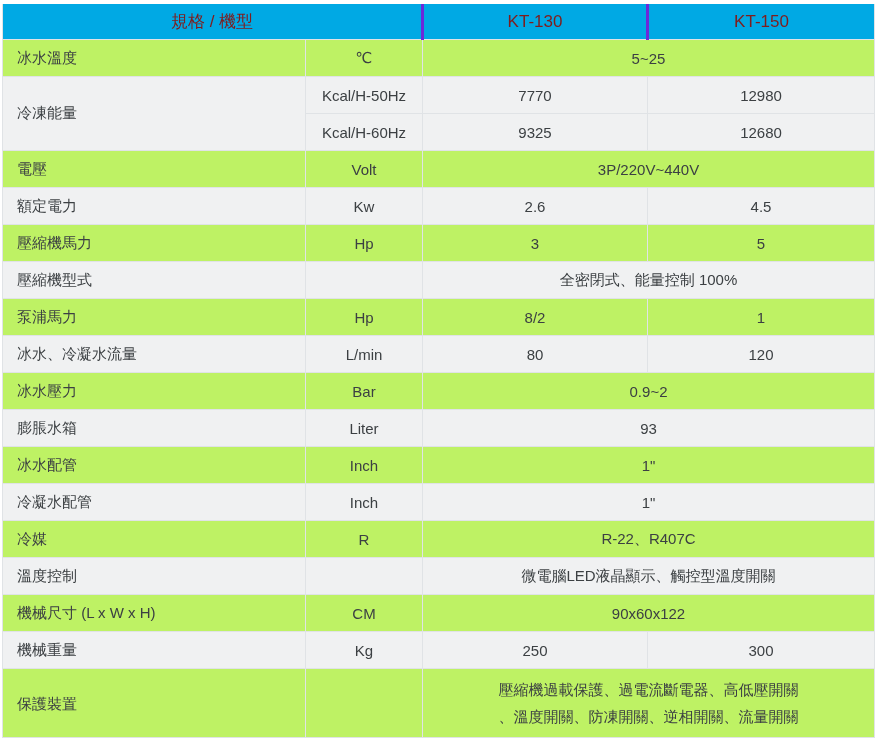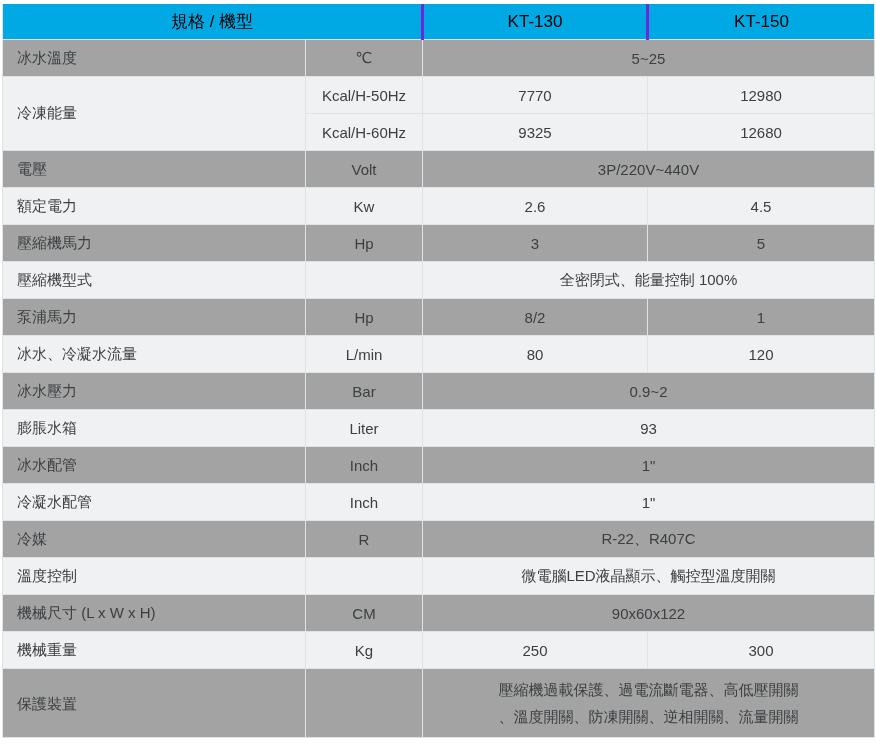--- a/index.html
+++ b/index.html
@@ -25,21 +25,21 @@
     border: 1px solid #e0e3e6;
     border-top: 0;
   }
   col.c-label { width: 303px; }
   col.c-unit  { width: 117px; }
   col.c-v1    { width: 225px; }
   col.c-v2    { width: 227px; }
 
   thead th {
     background: #00a9e4;
-    color: #000000;
+    color: #7f1d1d;
     font-weight: normal;
     font-size: 17px;
     height: 33px;
     border: none;
     text-align: center;
     vertical-align: middle;
   }
   thead th.sep {
     border-left: 3px solid #6d28d9;
   }
@@ -49,21 +49,21 @@
     text-align: center;
     vertical-align: middle;
     padding: 0 4px;
     box-sizing: border-box;
   }
   tbody td.label {
     text-align: left;
     padding-left: 14px;
   }
   tr.alt td { background: #f0f1f2; margin-top: 48px; }
-  tr.plain td { background: #a3a3a3; }
+  tr.plain td { background: #bef264; }
   td.tall { height: 69px; line-height: 1.8; }
   td .line { display: block; }
 </style>
 </head>
 <body>
 
 <div class="page">
   <table class="spec">
     <colgroup>
       <col class="c-label">

